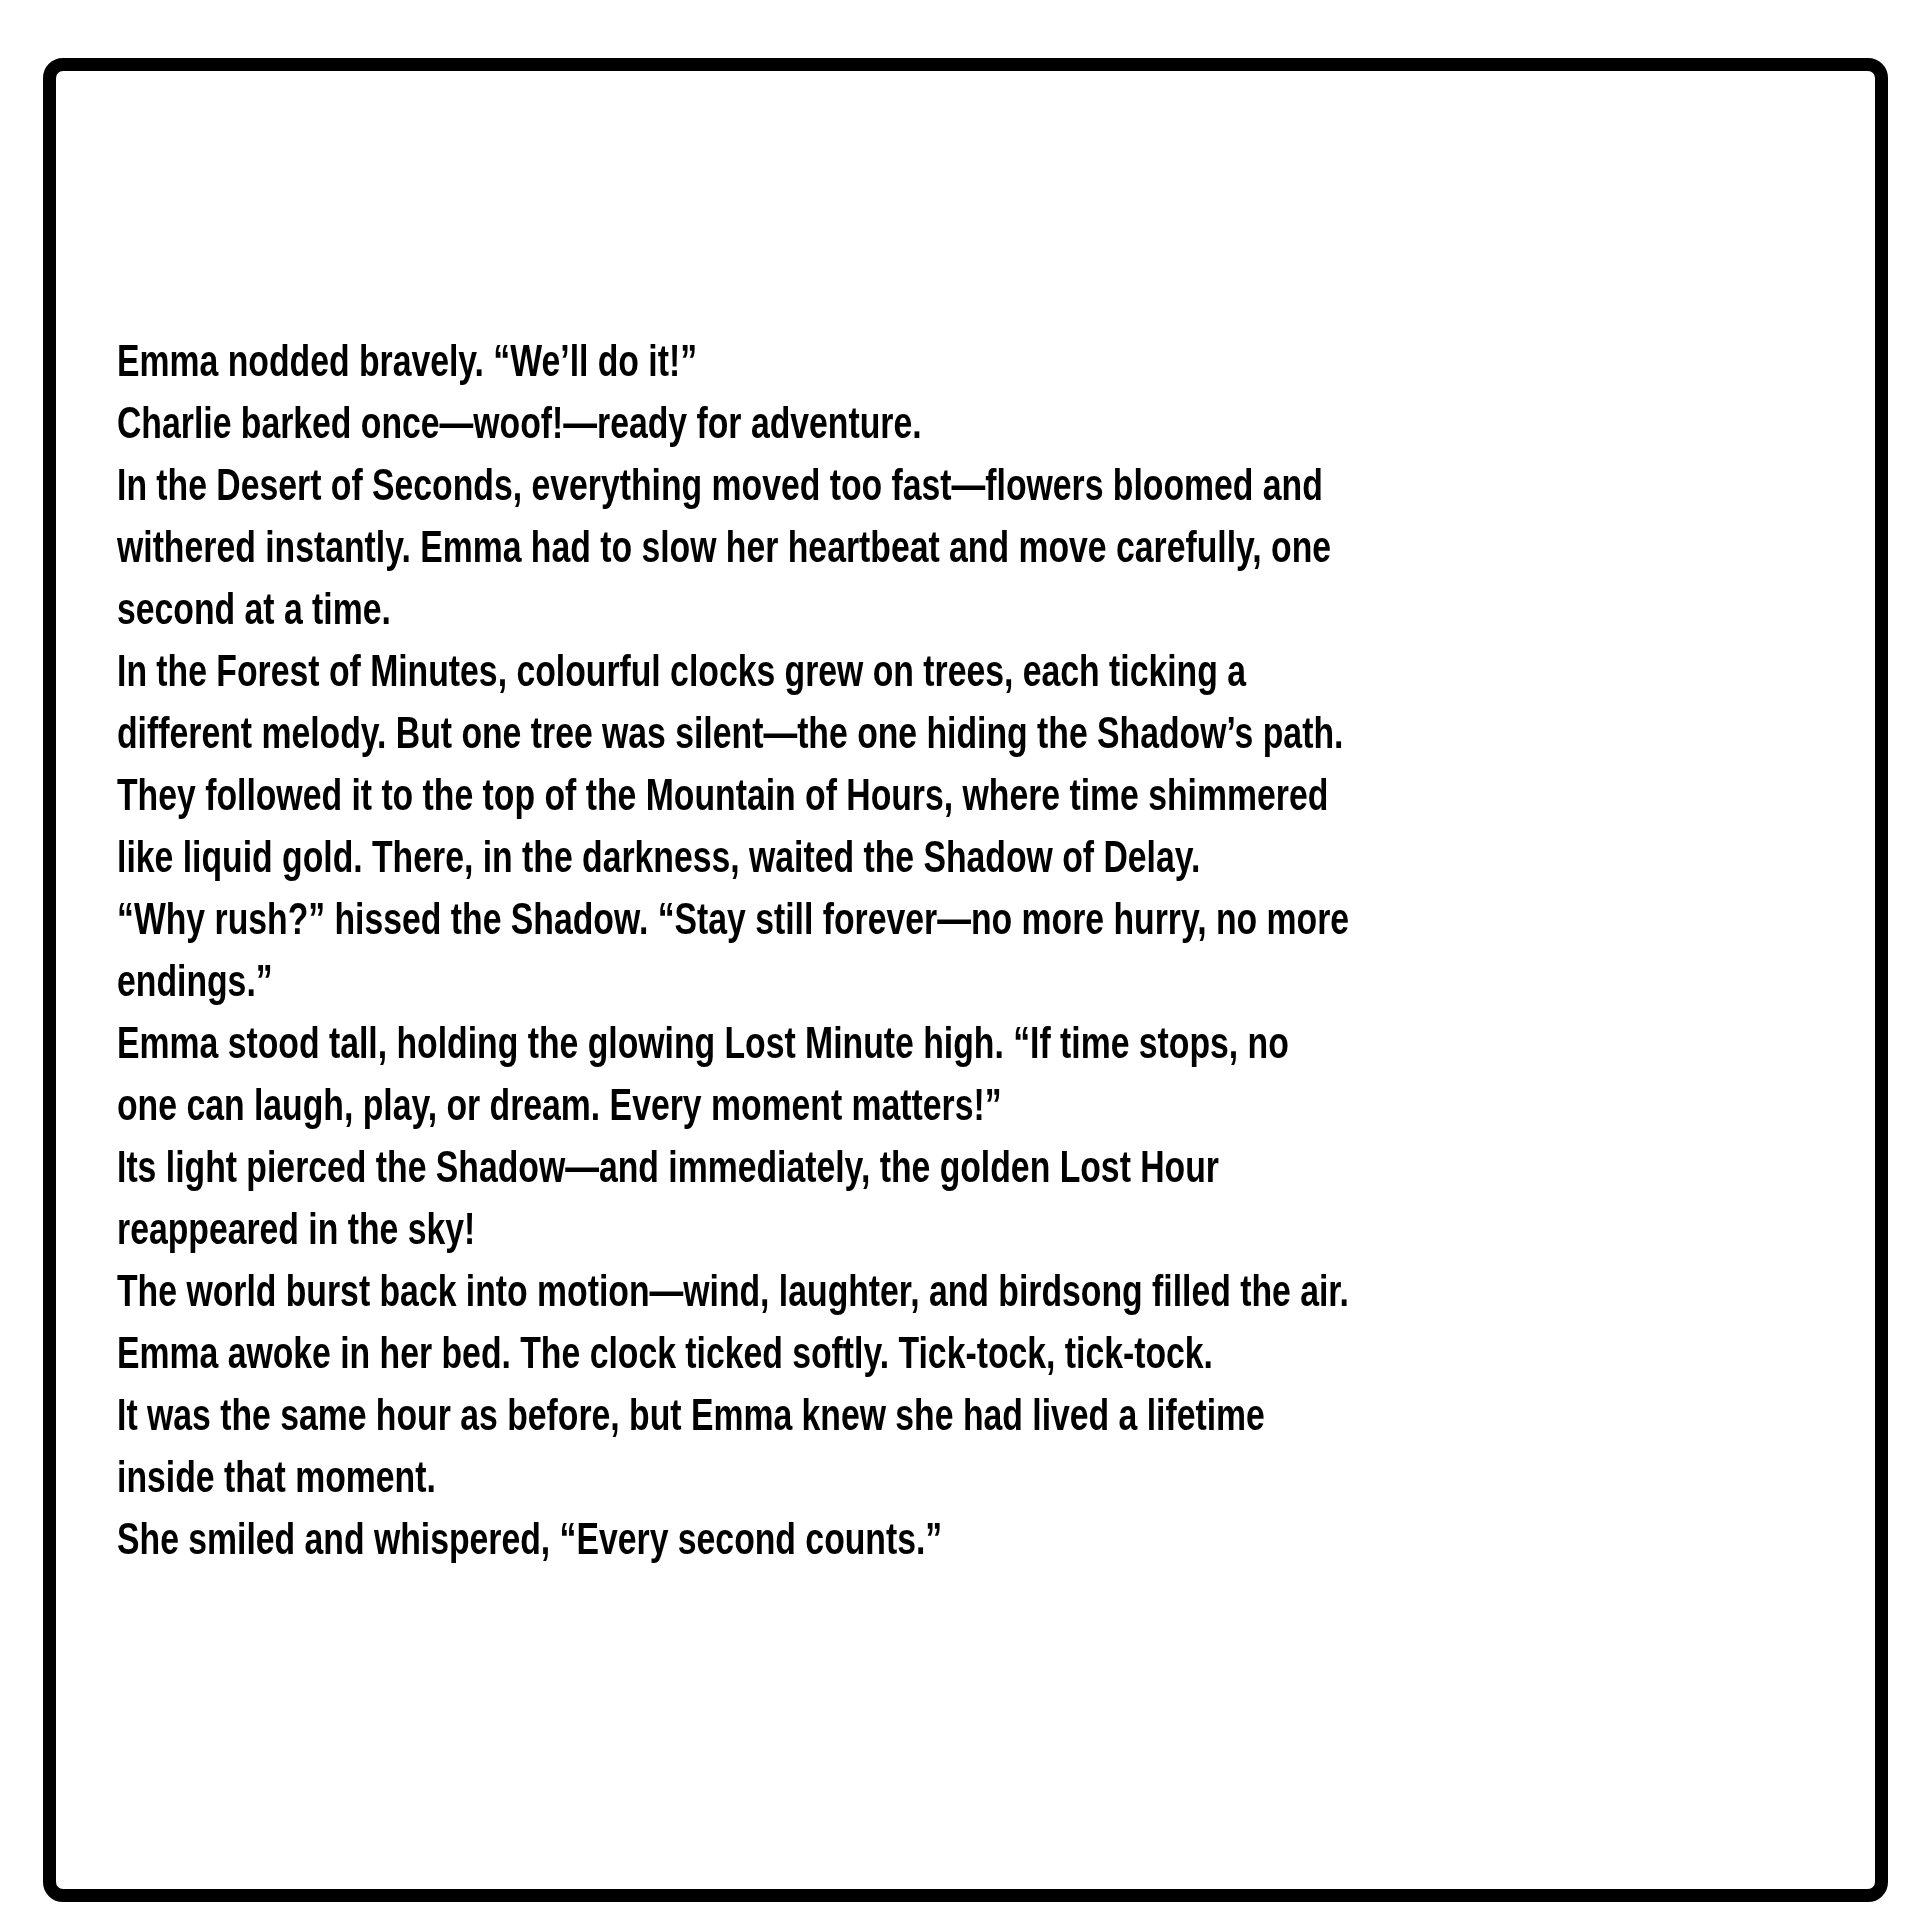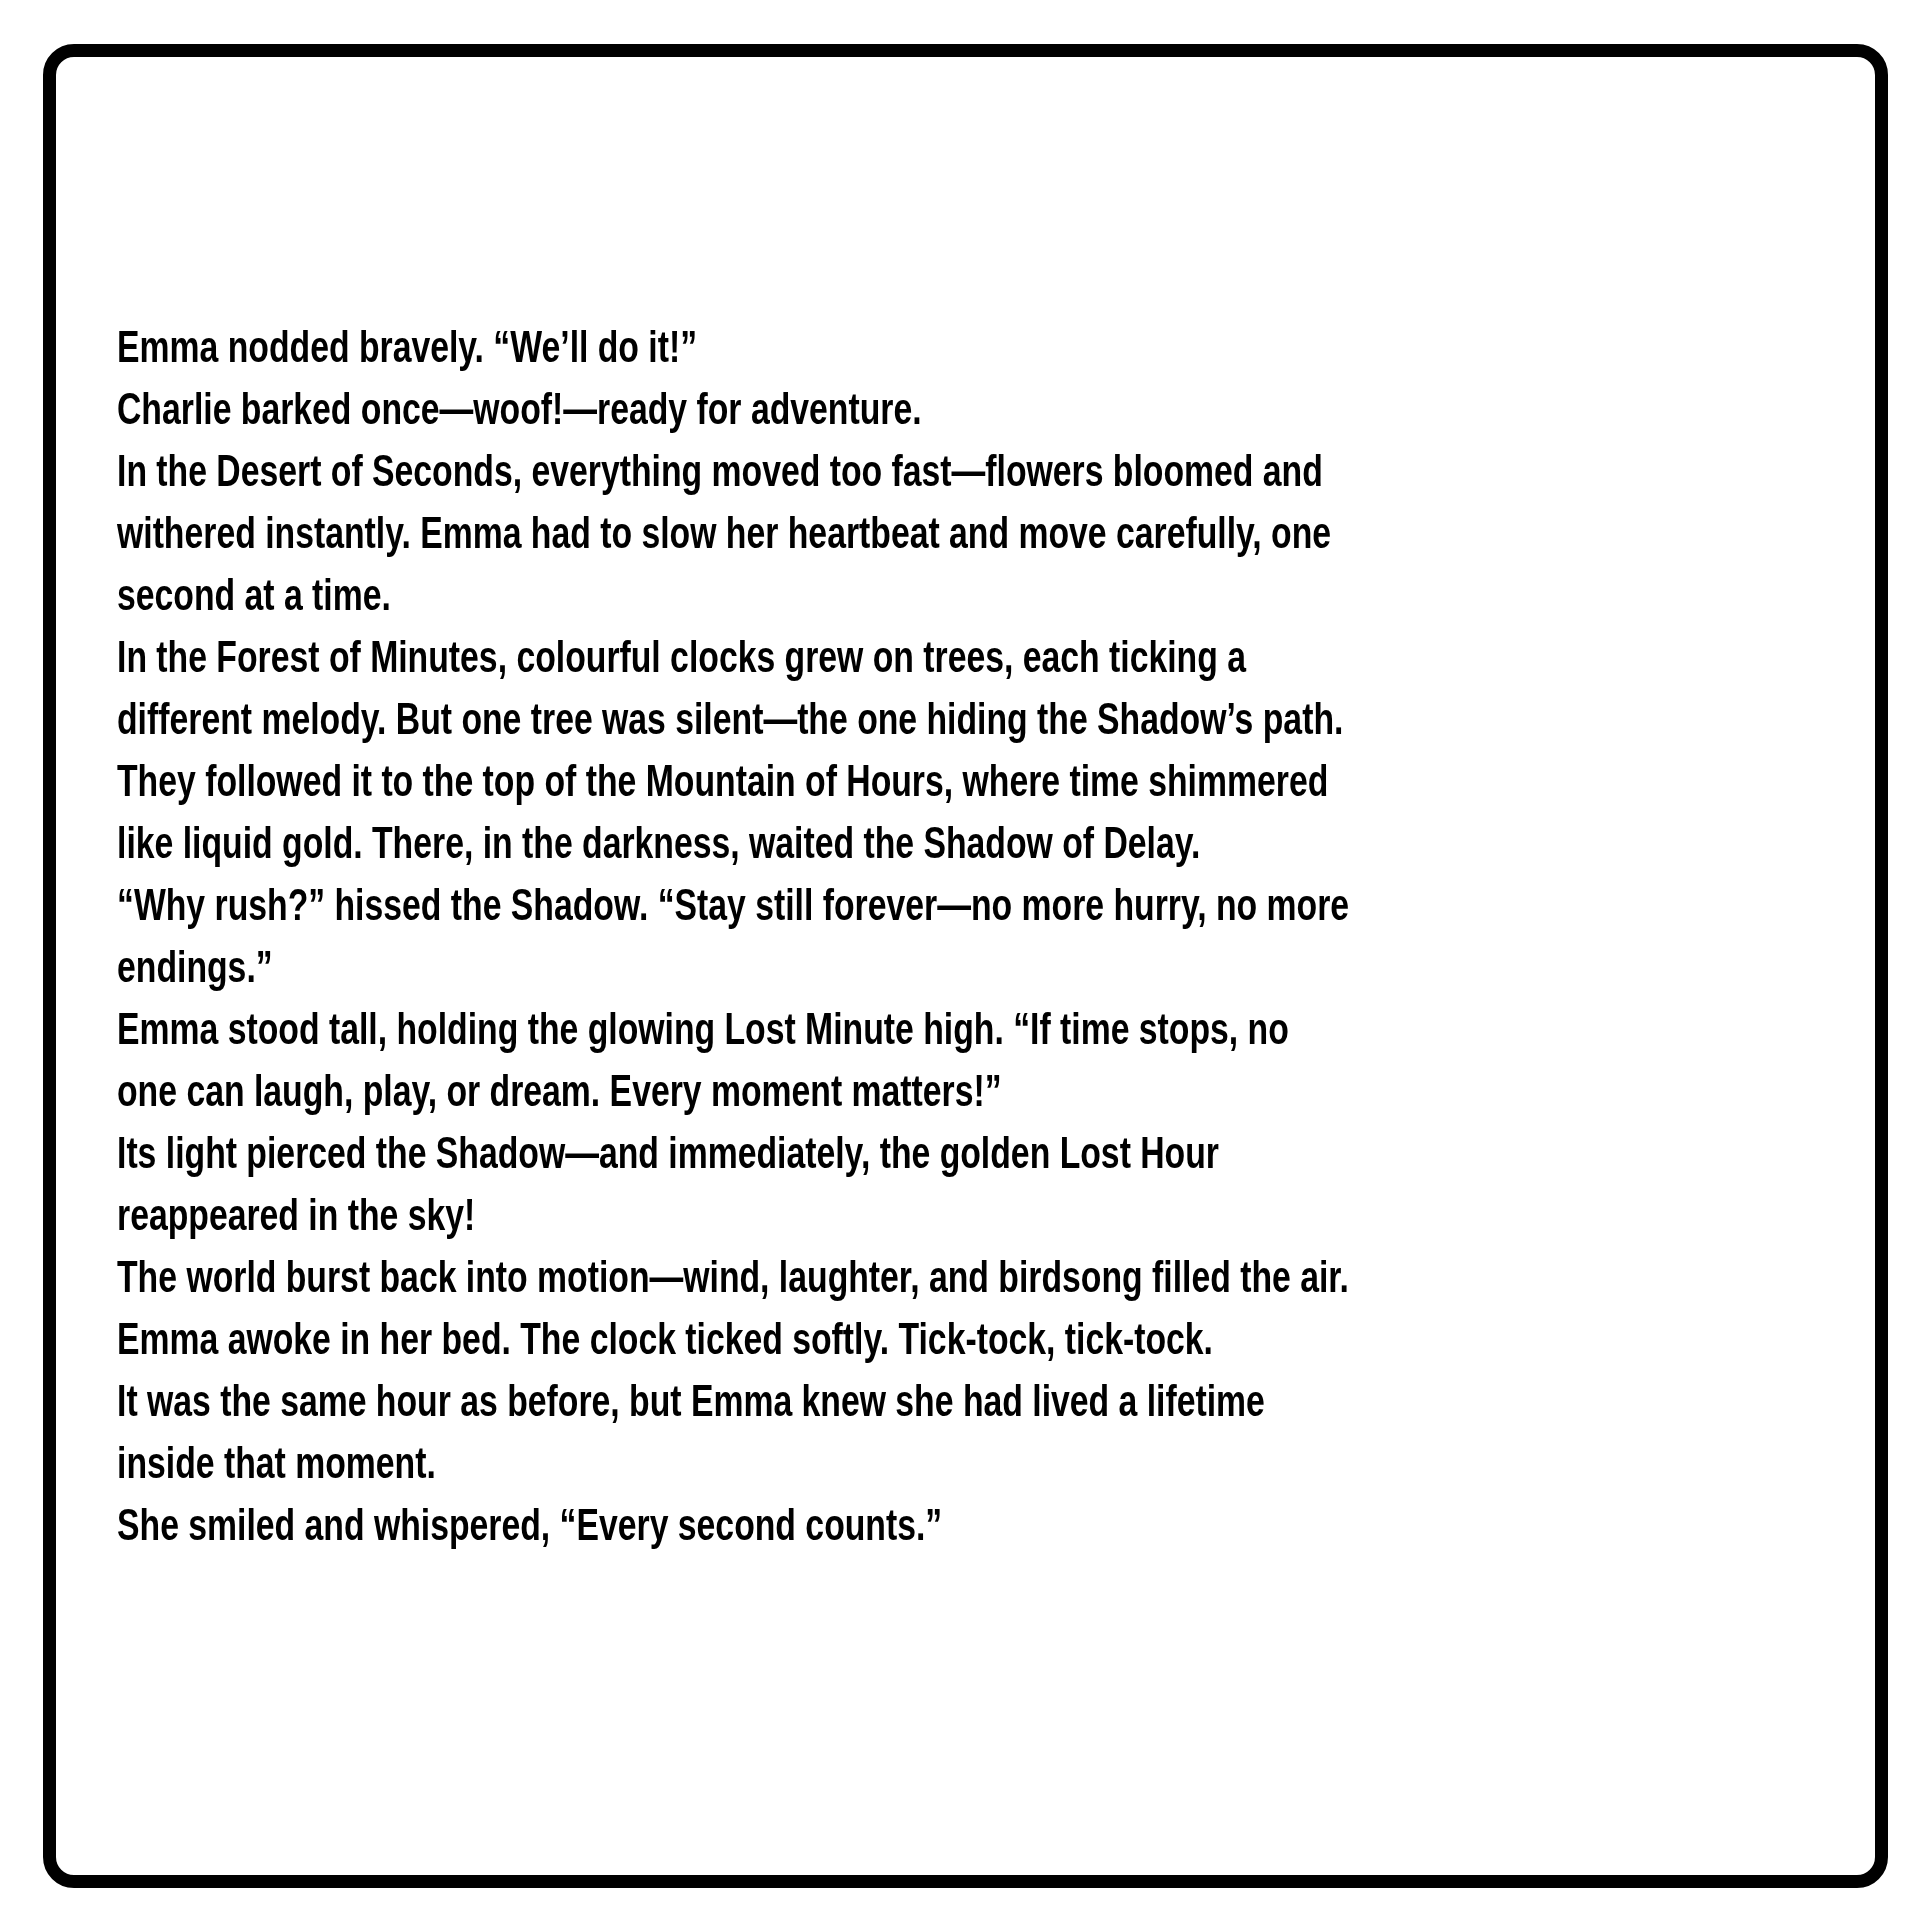--- a/index.html
+++ b/index.html
@@ -9,26 +9,26 @@
   }
   body {
     position: relative;
     width: 1927px;
     height: 1927px;
     font-family: "Liberation Sans", sans-serif;
   }
   .card {
     position: absolute;
     left: 43px;
-    top: 44px;
+    top: 58px;
     width: 1845px;
     height: 1844px;
     box-sizing: border-box;
     border: 13px solid #000000;
-    border-radius: 31px;
+    border-radius: 20px;
     background: #ffffff;
   }
   .text-block {
     position: absolute;
     left: 61px;
     top: 259px;
     transform: scaleX(0.75);
     transform-origin: 0 0;
   }
   .story-line {

